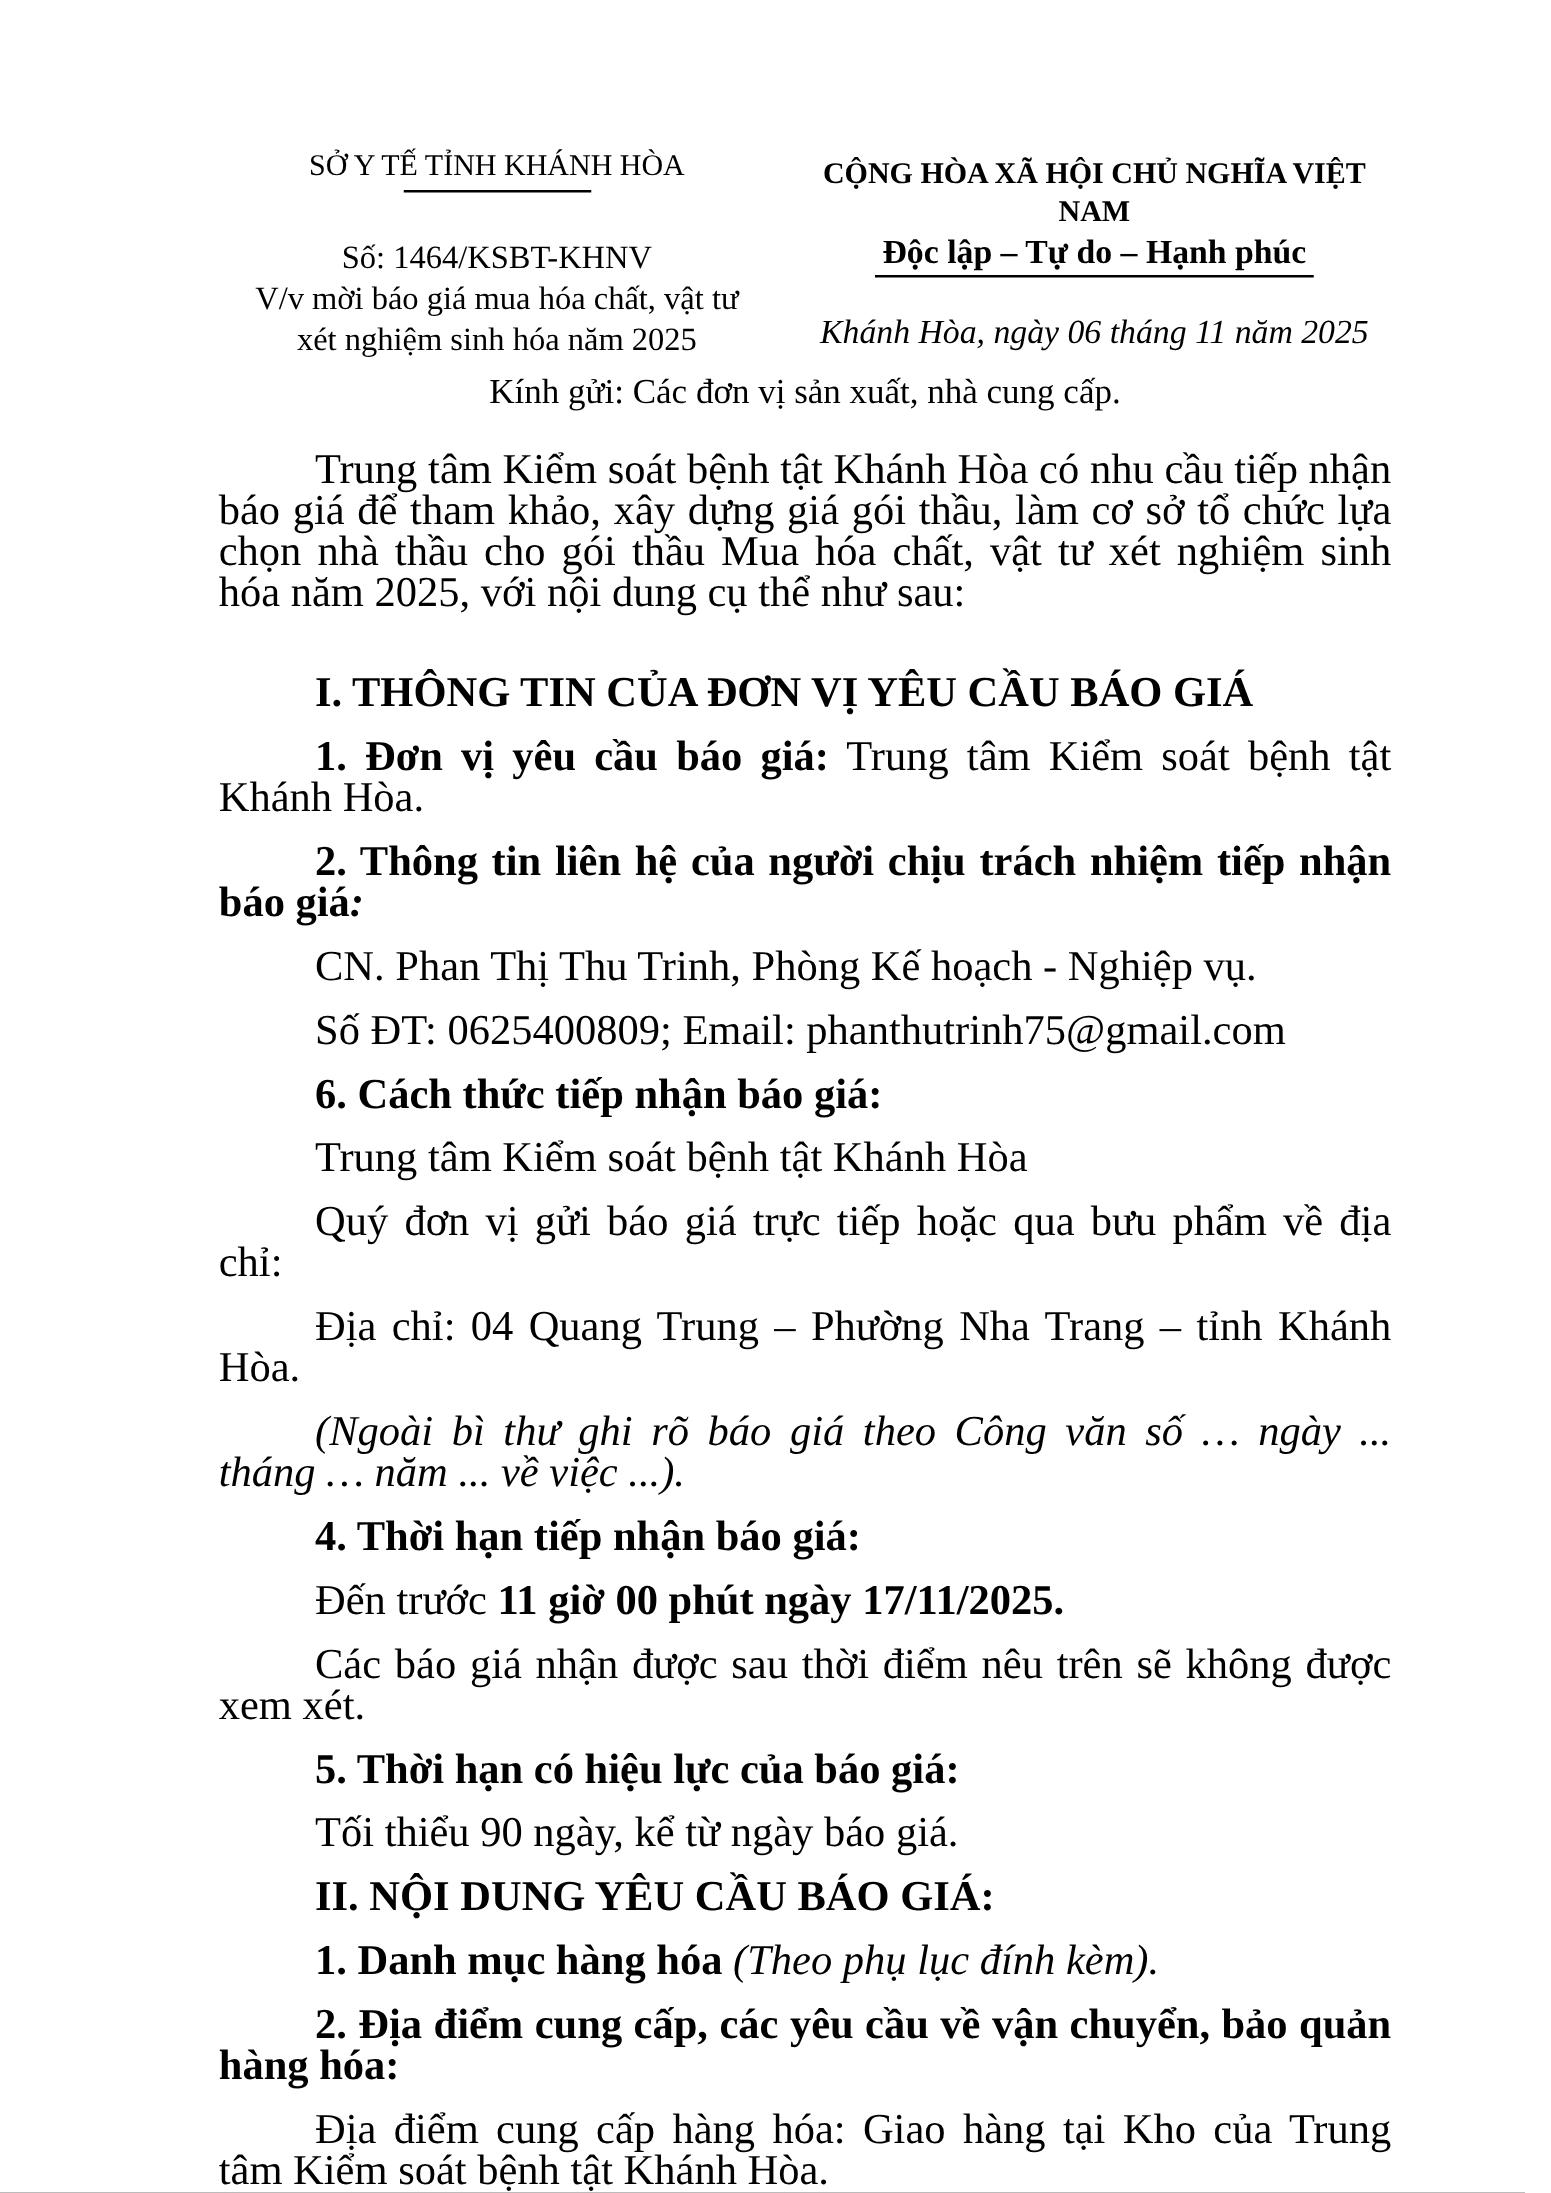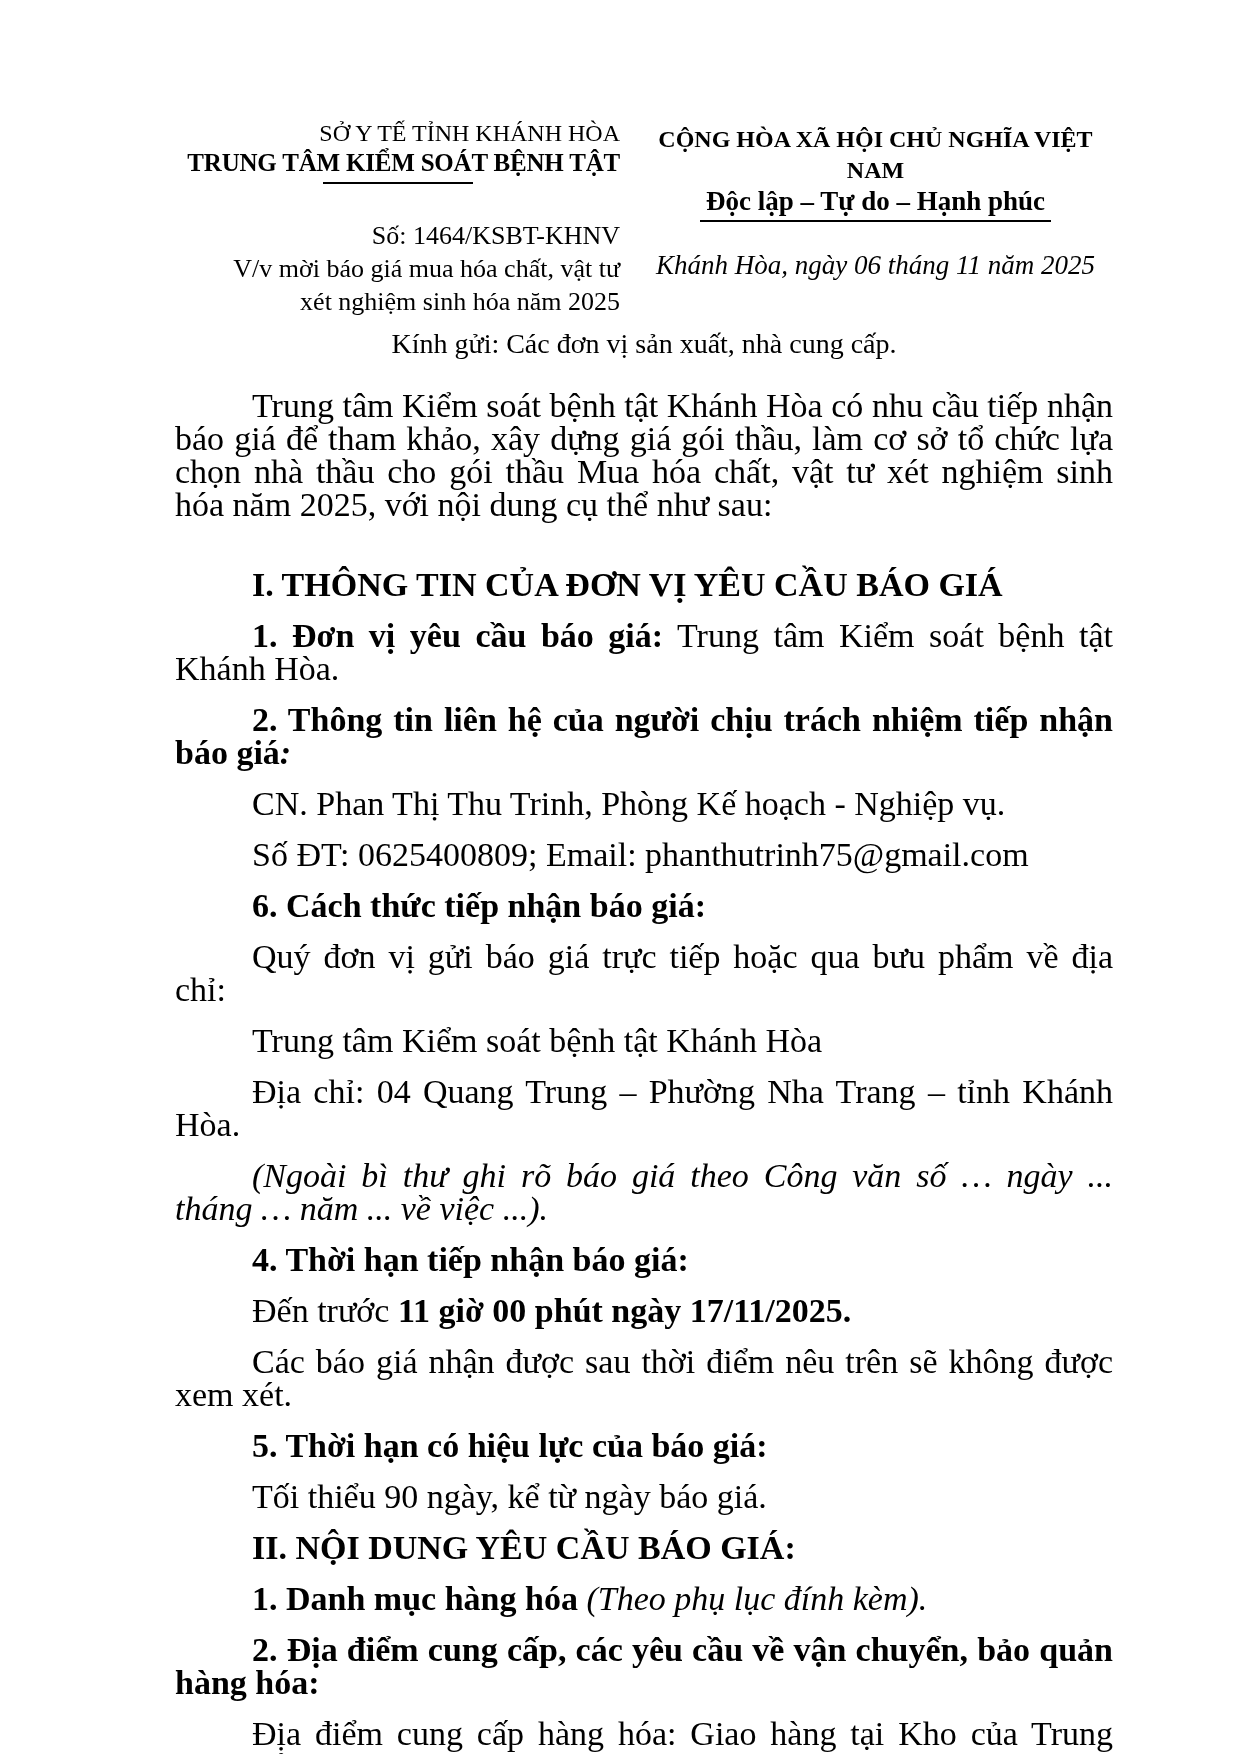--- a/index.html
+++ b/index.html
@@ -9,21 +9,21 @@
     margin:0 auto;
     background:#ffffff;
     color:#000000;
     font-family:"Liberation Serif","DejaVu Serif",serif;
     box-sizing:border-box;
     padding:112px 128px 40px 175px;
     overflow:hidden;
   }
   
   .hdr{display:flex;justify-content:space-between;align-items:flex-start;}
-  .hdr-left{width:445px;text-align:right;padding-top:6px;}
+  .hdr-left{width:445px;text-align:center;padding-top:6px;}
   .hdr-right{width:475px;text-align:center;padding-top:12px;}
   .org-dept{font-size:24px;line-height:30px;}
   .org-name{font-size:25px;line-height:30px;font-weight:bold;letter-spacing:-0.2px;}
   .rule{width:150px;border-top:2px solid #000;margin:4px auto 35px auto;}
   .doc-num{font-size:26px;line-height:33px;}
   .subject{font-size:26px;line-height:33px;}
   .country{font-size:24px;line-height:31px;font-weight:bold;}
   .motto{font-size:27px;line-height:31px;font-weight:bold;}
   .motto span{display:inline-block;border-bottom:2px solid #000;padding:0 6px 3px 6px;}
   .dateline{font-size:27px;line-height:33px;font-style:italic;margin-top:27px;}
@@ -37,21 +37,20 @@
   .gap-top-sm{margin-top:18px;}
 </style>
 </head>
 <body>
 
 <div class="page">
 
   <div class="hdr">
     <div class="hdr-left">
       <div class="org-dept">SỞ Y TẾ TỈNH KHÁNH HÒA</div>
-      <div class="org-name">TRUNG TÂM KIỂM SOÁT BỆNH TẬT</div>
       <div class="rule"></div>
       <div class="doc-num">Số: 1464/KSBT-KHNV</div>
       <div class="subject">
         <div>V/v mời báo giá mua hóa chất, vật tư</div>
         <div>xét nghiệm sinh hóa năm 2025</div>
       </div>
     </div>
     <div class="hdr-right">
       <div class="country">CỘNG HÒA XÃ HỘI CHỦ NGHĨA VIỆT NAM</div>
       <div class="motto"><span>Độc lập – Tự do – Hạnh phúc</span></div>
@@ -68,23 +67,23 @@
   <p class="para indent"><span class="b">1. Đơn vị yêu cầu báo giá:</span><span> Trung tâm Kiểm soát bệnh tật Khánh Hòa.</span></p>
 
   <p class="para indent"><span class="b">2. Thông tin liên hệ của người chịu trách nhiệm tiếp nhận báo giá</span><span class="b i">:</span></p>
 
   <p class="para indent">CN. Phan Thị Thu Trinh, Phòng Kế hoạch - Nghiệp vụ.</p>
 
   <p class="para indent">Số ĐT: 0625400809; Email: phanthutrinh75@gmail.com</p>
 
   <p class="para indent b">6. Cách thức tiếp nhận báo giá:</p>
 
+  <p class="para indent">Trung tâm Kiểm soát bệnh tật Khánh Hòa</p>
+
   <p class="para indent">Quý đơn vị gửi báo giá trực tiếp hoặc qua bưu phẩm về địa chỉ:</p>
-
-  <p class="para indent">Trung tâm Kiểm soát bệnh tật Khánh Hòa</p>
 
   <p class="para indent">Địa chỉ: 04 Quang Trung – Phường Nha Trang – tỉnh Khánh Hòa.</p>
 
   <p class="para indent i">(Ngoài bì thư ghi rõ báo giá theo Công văn số … ngày ... tháng … năm ... về việc ...).</p>
 
   <p class="para indent b gap-top-sm">4. Thời hạn tiếp nhận báo giá:</p>
 
   <p class="para indent"><span>Đến trước </span><span class="b">11 giờ 00 phút ngày 17/11/2025.</span></p>
 
   <p class="para indent">Các báo giá nhận được sau thời điểm nêu trên sẽ không được xem xét.</p>

